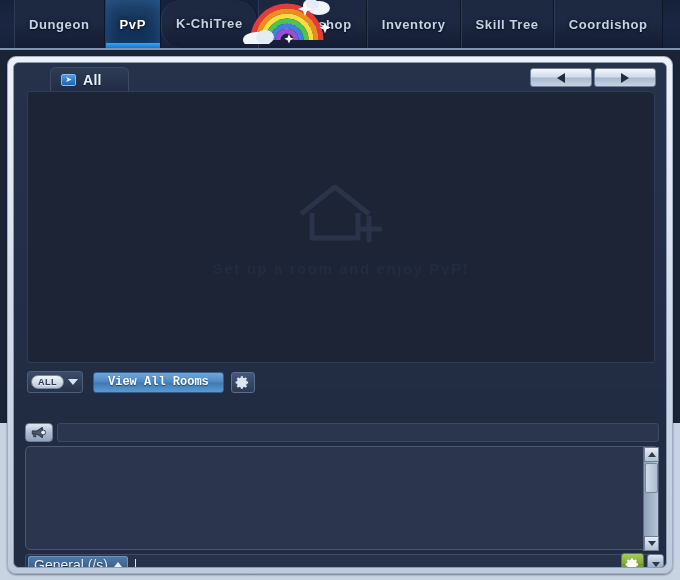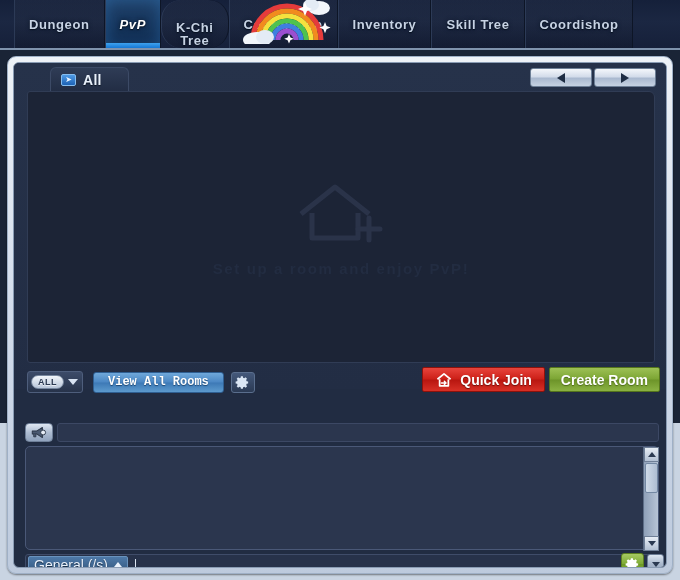--- a/index.html
+++ b/index.html
@@ -50,34 +50,33 @@
     border-right: 1px solid #0d1526;
     white-space: nowrap;
     cursor: pointer;
     background: linear-gradient(180deg, rgba(255,255,255,0.03), rgba(0,0,0,0.12));
   }
   .navtab:first-child { border-left: 1px solid #2c3a56; }
   .navtab.active {
     color: #ffffff;
     background: linear-gradient(180deg, #1f3f66 0%, #16355c 50%, #0f2b50 100%);
     box-shadow: inset 0 0 16px rgba(60,150,230,0.35);
-    font-style: italic;
   }
   .navtab.active::after {
     content: "";
     position: absolute;
     left: 0; right: 0; bottom: 0;
     height: 5px;
     background: linear-gradient(180deg, #3ea2ef, #1577d4);
   }
   .navtab.two-line {
     line-height: 1.05;
     text-align: center;
-    flex-direction: column;
-    justify-content: flex-end;
+    flex-direction: row;
+    justify-content: space-between;
     border-radius: 20px;
   }
   .navtab.two-line .l2 { display: block; }
 
   
   .rainbow-deco {
     position: absolute;
     left: 243px;
     top: -4px;
     width: 100px;
@@ -549,34 +548,20 @@
             <span>View All Rooms</span>
           </div>
 
           <div class="btn-gear-blue">
             <svg width="15" height="15" viewBox="0 0 24 24">
               <path fill="#dbe6f4" d="M12 8.2a3.8 3.8 0 100 7.6 3.8 3.8 0 000-7.6zm0 5.9a2.1 2.1 0 110-4.2 2.1 2.1 0 010 4.2z"></path>
               <path fill="#dbe6f4" d="M21 13.6v-3.2l-2.5-.4a6.9 6.9 0 00-.8-2l1.5-2-2.3-2.3-2 1.5a6.9 6.9 0 00-2-.8L12.6 2h-3.2l-.4 2.4a6.9 6.9 0 00-2 .8l-2-1.5L2.7 6l1.5 2a6.9 6.9 0 00-.8 2L1 10.4v3.2l2.4.4c.2.7.5 1.4.8 2l-1.5 2L5 20.3l2-1.5c.6.4 1.3.7 2 .8l.4 2.4h3.2l.4-2.4c.7-.1 1.4-.4 2-.8l2 1.5 2.3-2.3-1.5-2c.4-.6.6-1.3.8-2l2.4-.4z"></path>
             </svg>
           </div>
 
-          <div class="toolbar-right">
-            <div class="btn-quickjoin">
-              <svg width="18" height="16" viewBox="0 0 24 22">
-                <path d="M3 10 L12 2.5 L21 10" fill="none" stroke="#ffffff" stroke-width="2.4" stroke-linejoin="round"></path>
-                <path d="M6 10 L6 19 L18 19 L18 10" fill="none" stroke="#ffffff" stroke-width="2.4" stroke-linejoin="round"></path>
-                <path d="M8.5 15 h6 m-2 -2.3 l2.3 2.3 -2.3 2.3" fill="none" stroke="#ffffff" stroke-width="2" stroke-linecap="round" stroke-linejoin="round"></path>
-              </svg>
-              <span>Quick Join</span>
-            </div>
-
-            <div class="btn-createroom">
-              <span>Create Room</span>
-            </div>
-          </div>
         </div>
       </div>
 
       <div class="announce-row">
         <div class="announce-icon">
           <svg width="19" height="13" viewBox="0 0 26 18">
             <path d="M3 7 L3 11 L9 11 L17 16 L17 2 L9 7 Z" fill="#4b5a72" stroke="#2c3749" stroke-width="1.4" stroke-linejoin="round"></path>
             <circle cx="18" cy="9" r="3.4" fill="#e8eef7" stroke="#2c3749" stroke-width="1.3"></circle>
             <path d="M5 11 L5 15 L8 15 L8 11" fill="#4b5a72" stroke="#2c3749" stroke-width="1.2"></path>
           </svg>

